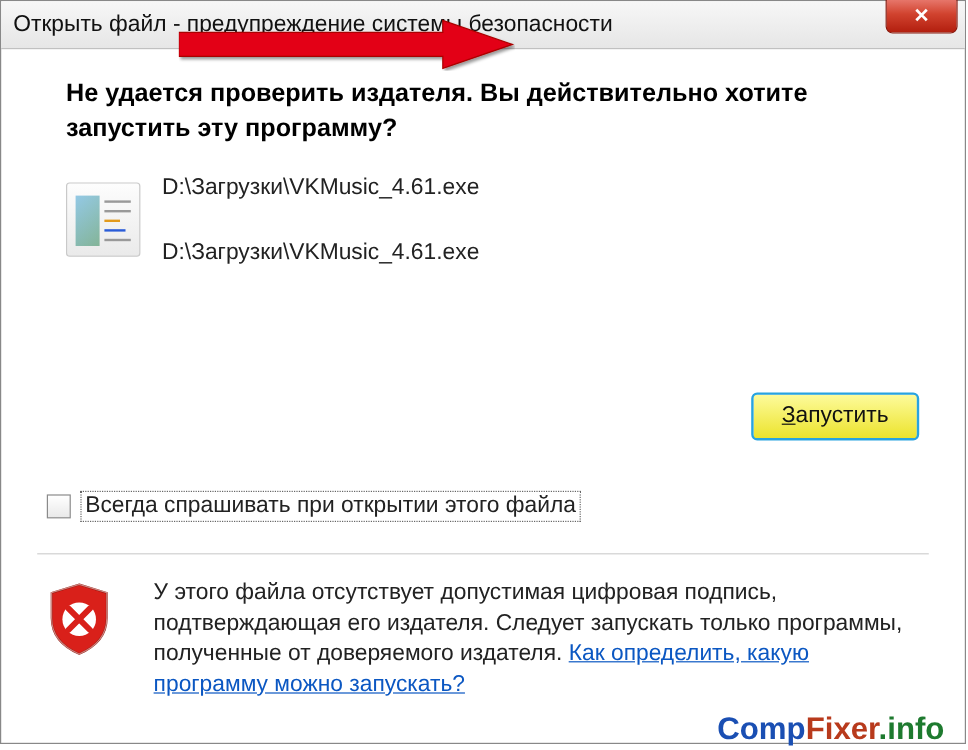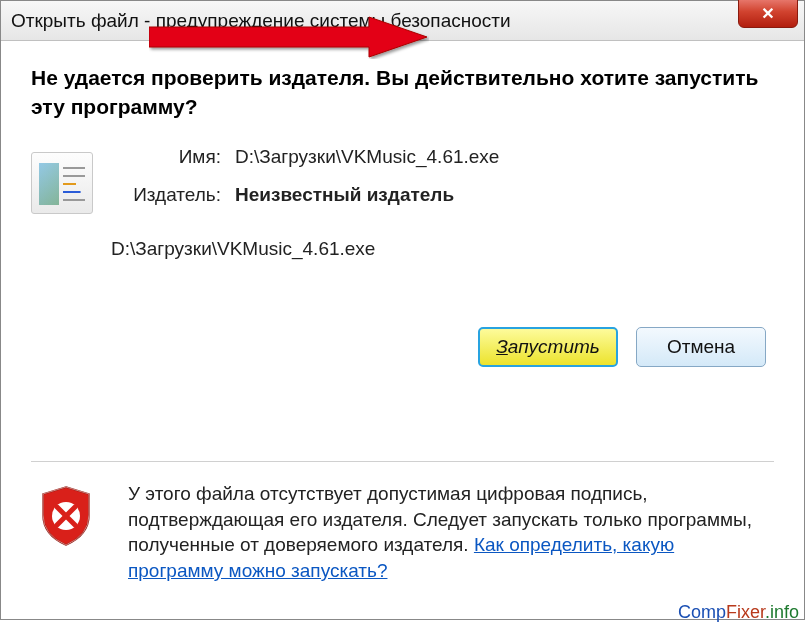--- a/index.html
+++ b/index.html
@@ -44,20 +44,21 @@
       display: flex;
       align-items: center;
       justify-content: center;
       color: #fff;
       font-weight: bold;
       font-size: 16px;
       cursor: pointer;
     }
     .content {
       padding: 22px 30px 10px 30px;
+      margin-left: 24px;
     }
     .main-heading {
       font-size: 21px;
       font-weight: bold;
       color: #000;
       margin-bottom: 24px;
       line-height: 1.4;
     }
     .info-area {
       display: flex;
@@ -132,21 +133,20 @@
       font-size: 19px;
       display: flex;
       align-items: center;
       justify-content: center;
       cursor: pointer;
     }
     .btn-run {
       background: linear-gradient(to bottom, #fdfb9b, #ece32d);
       border: 2px solid #28a3e0;
       color: #111;
-      font-style: italic;
     }
     .btn-run .u { text-decoration: underline; }
     .btn-cancel {
       background: linear-gradient(to bottom, #f3f9fe, #d4e9f8);
       border: 1px solid #86a8c5;
       color: #111;
       min-width: 130px;
     }
     .checkbox-row {
       position: absolute;
@@ -191,24 +191,24 @@
       color: #222;
       line-height: 1.35;
     }
     .warning-link {
       color: #0b57c2;
       text-decoration: underline;
       cursor: pointer;
     }
     .watermark {
       position: absolute;
-      right: 8px;
+      right: 20px;
       bottom: 2px;
-      font-size: 18px;
-      font-weight: normal;
+      font-size: 26px;
+      font-weight: bold;
     }
     .watermark .c1 { color: #1a4fb3; }
     .watermark .c2 { color: #b83a1c; }
     .watermark .c3 { color: #1e7a2f; }
   </style>
 </head>
 <body>
 
 <div class="window">
 
@@ -220,28 +220,23 @@
   </div>
 
   <div class="content">
     <div class="main-heading">Не удается проверить издателя.  Вы действительно хотите запустить эту программу?</div>
 
     <div class="info-area">
       <div class="file-icon"></div>
       <div class="info-table">
 
         <div class="info-row">
-          <div class="info-label">Имя:</div>
           <div class="info-value">D:\Загрузки\VKMusic_4.61.exe</div>
         </div>
 
-        <div class="info-row">
-          <div class="info-label">Издатель:</div>
-          <div class="info-value bold">Неизвестный издатель</div>
-        </div>
 
         <div class="info-row">
         </div>
 
         <div class="info-row">
           <div class="info-value">D:\Загрузки\VKMusic_4.61.exe</div>
         </div>
 
       </div>
     </div>
@@ -253,25 +248,26 @@
         <feDropShadow dx="2" dy="2" stdDeviation="1.5" flood-color="#000" flood-opacity="0.4"></feDropShadow>
       </filter>
     </defs>
     <polygon points="0,12 220,12 220,2 278,22 220,42 220,32 0,32" fill="#e30613" stroke="#a00" stroke-width="1" filter="url(#sh)"></polygon>
   </svg>
 
   <div class="buttons">
     <div class="btn btn-run">
       <span><span class="u">З</span><span>апустить</span></span>
     </div>
-    <div class="btn btn-cancel">
-      <span>Отмена</span>
-    </div>
-  </div>
-
+  </div>
+
+  <div class="checkbox-row">
+    <div class="chk"></div>
+    <span class="chk-label">Всегда спрашивать при открытии этого файла</span>
+  </div>
 
   <div class="divider"></div>
 
   <div class="warning-area">
     <svg class="shield" viewBox="0 0 55 62">
       <path d="M27 2 L50 9 L50 30 Q50 50 27 60 Q4 50 4 30 L4 9 Z" fill="#d9201a" stroke="#8a0e08" stroke-width="1.5"></path>
       <path d="M27 2 L50 9 L50 30 Q50 50 27 60 Q4 50 4 30 L4 9 Z" fill="none" stroke="#ffd6d1" stroke-width="1" opacity="0.6"></path>
       <circle cx="27" cy="31" r="14" fill="#fff"></circle>
       <line x1="18" y1="22" x2="36" y2="40" stroke="#d9201a" stroke-width="5" stroke-linecap="round"></line>
       <line x1="36" y1="22" x2="18" y2="40" stroke="#d9201a" stroke-width="5" stroke-linecap="round"></line>

